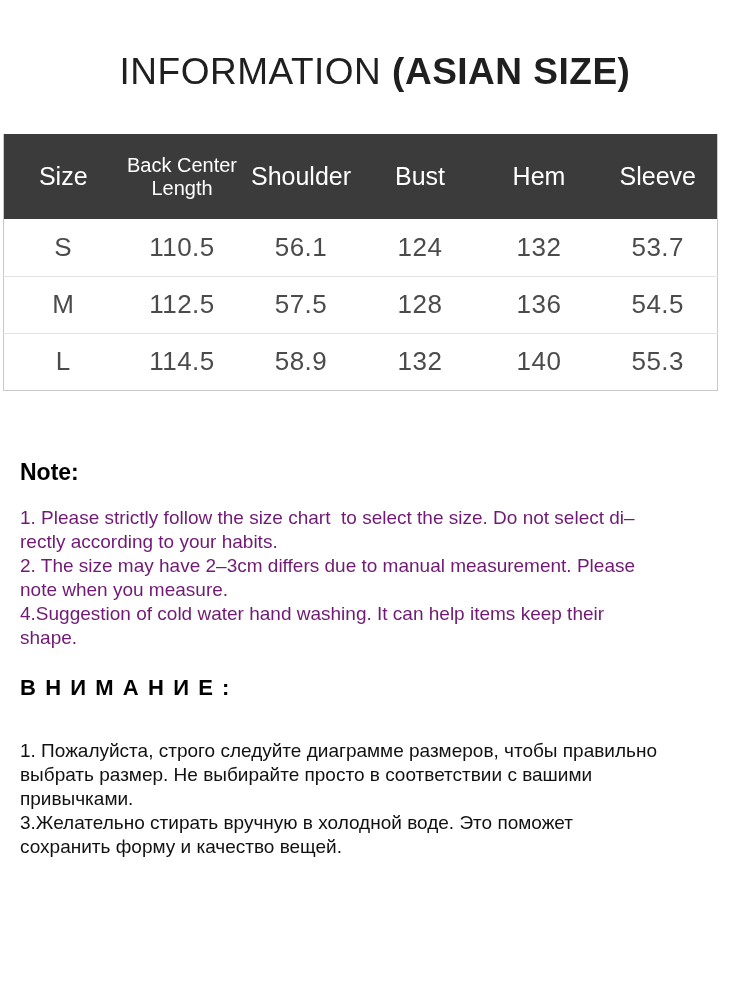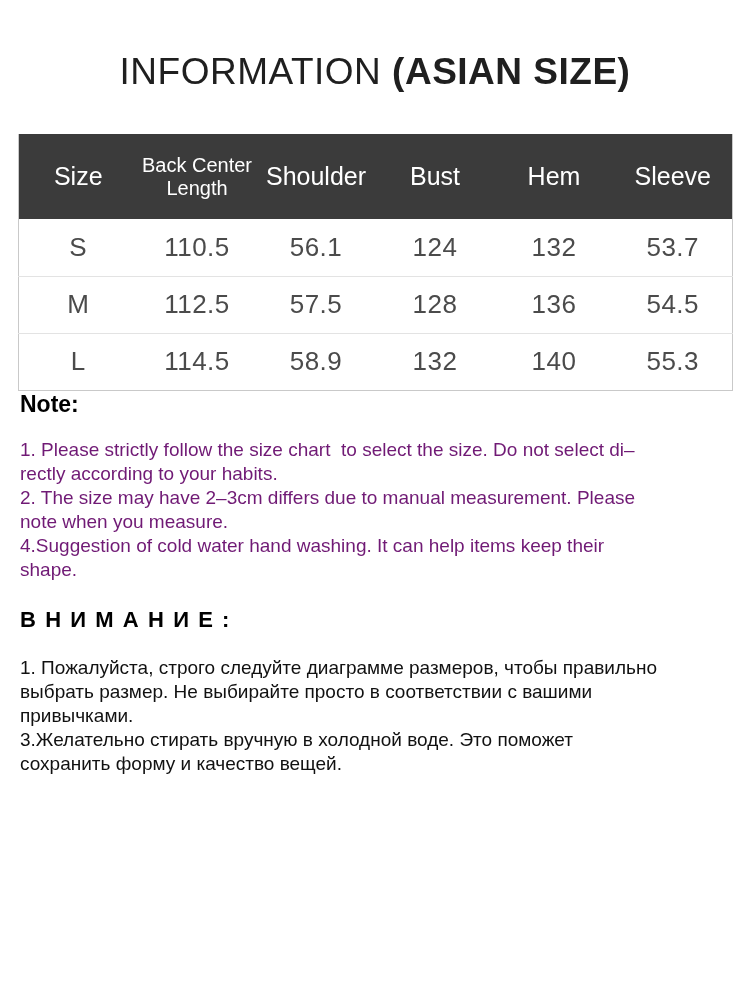--- a/index.html
+++ b/index.html
@@ -20,21 +20,21 @@
     color: #1f1f1f;
     letter-spacing: 0.5px;
     line-height: 1.2;
     white-space: pre;
   }
   .title .light { font-weight: 300; }
   .title .bold  { font-weight: 800; }
 
   
   .table-wrap {
-    margin: 40px 17px 0 18px;
+    margin: 40px 17px 0 3px;
   }
   table.size-table {
     width: 715px;
     border-collapse: collapse;
     table-layout: fixed;
   }
   table.size-table thead th {
     background: #3b3b3b;
     color: #ffffff;
     height: 85px;
@@ -58,40 +58,41 @@
     letter-spacing: 0.5px;
   }
   table.size-table tbody tr + tr td { border-top: 1px solid #e3e3e3; }
   table.size-table { border: 1px solid #c9c9c9; border-top: none; }
 
   
   .notes {
     margin: 0 18px 0 20px;
   }
   .note-heading {
+    margin-top: 68px;
     font-size: 23px;
     font-weight: 700;
     color: #000000;
   }
   .note-body {
     margin-top: 20px;
     font-size: 19px;
     line-height: 24px;
     color: #701a75;
     white-space: pre;   
   }
   .attention-heading {
     margin-top: 25px;
     font-size: 22px;
     font-weight: 700;
     letter-spacing: 0.42em;
     color: #000000;
   }
   .attention-body {
-    margin-top: 23px;
+    margin-top: 38px;
     font-size: 19px;
     line-height: 24px;
     color: #111111;
     white-space: pre;
   }
 </style>
 </head>
 <body>
 
 <div class="page">

